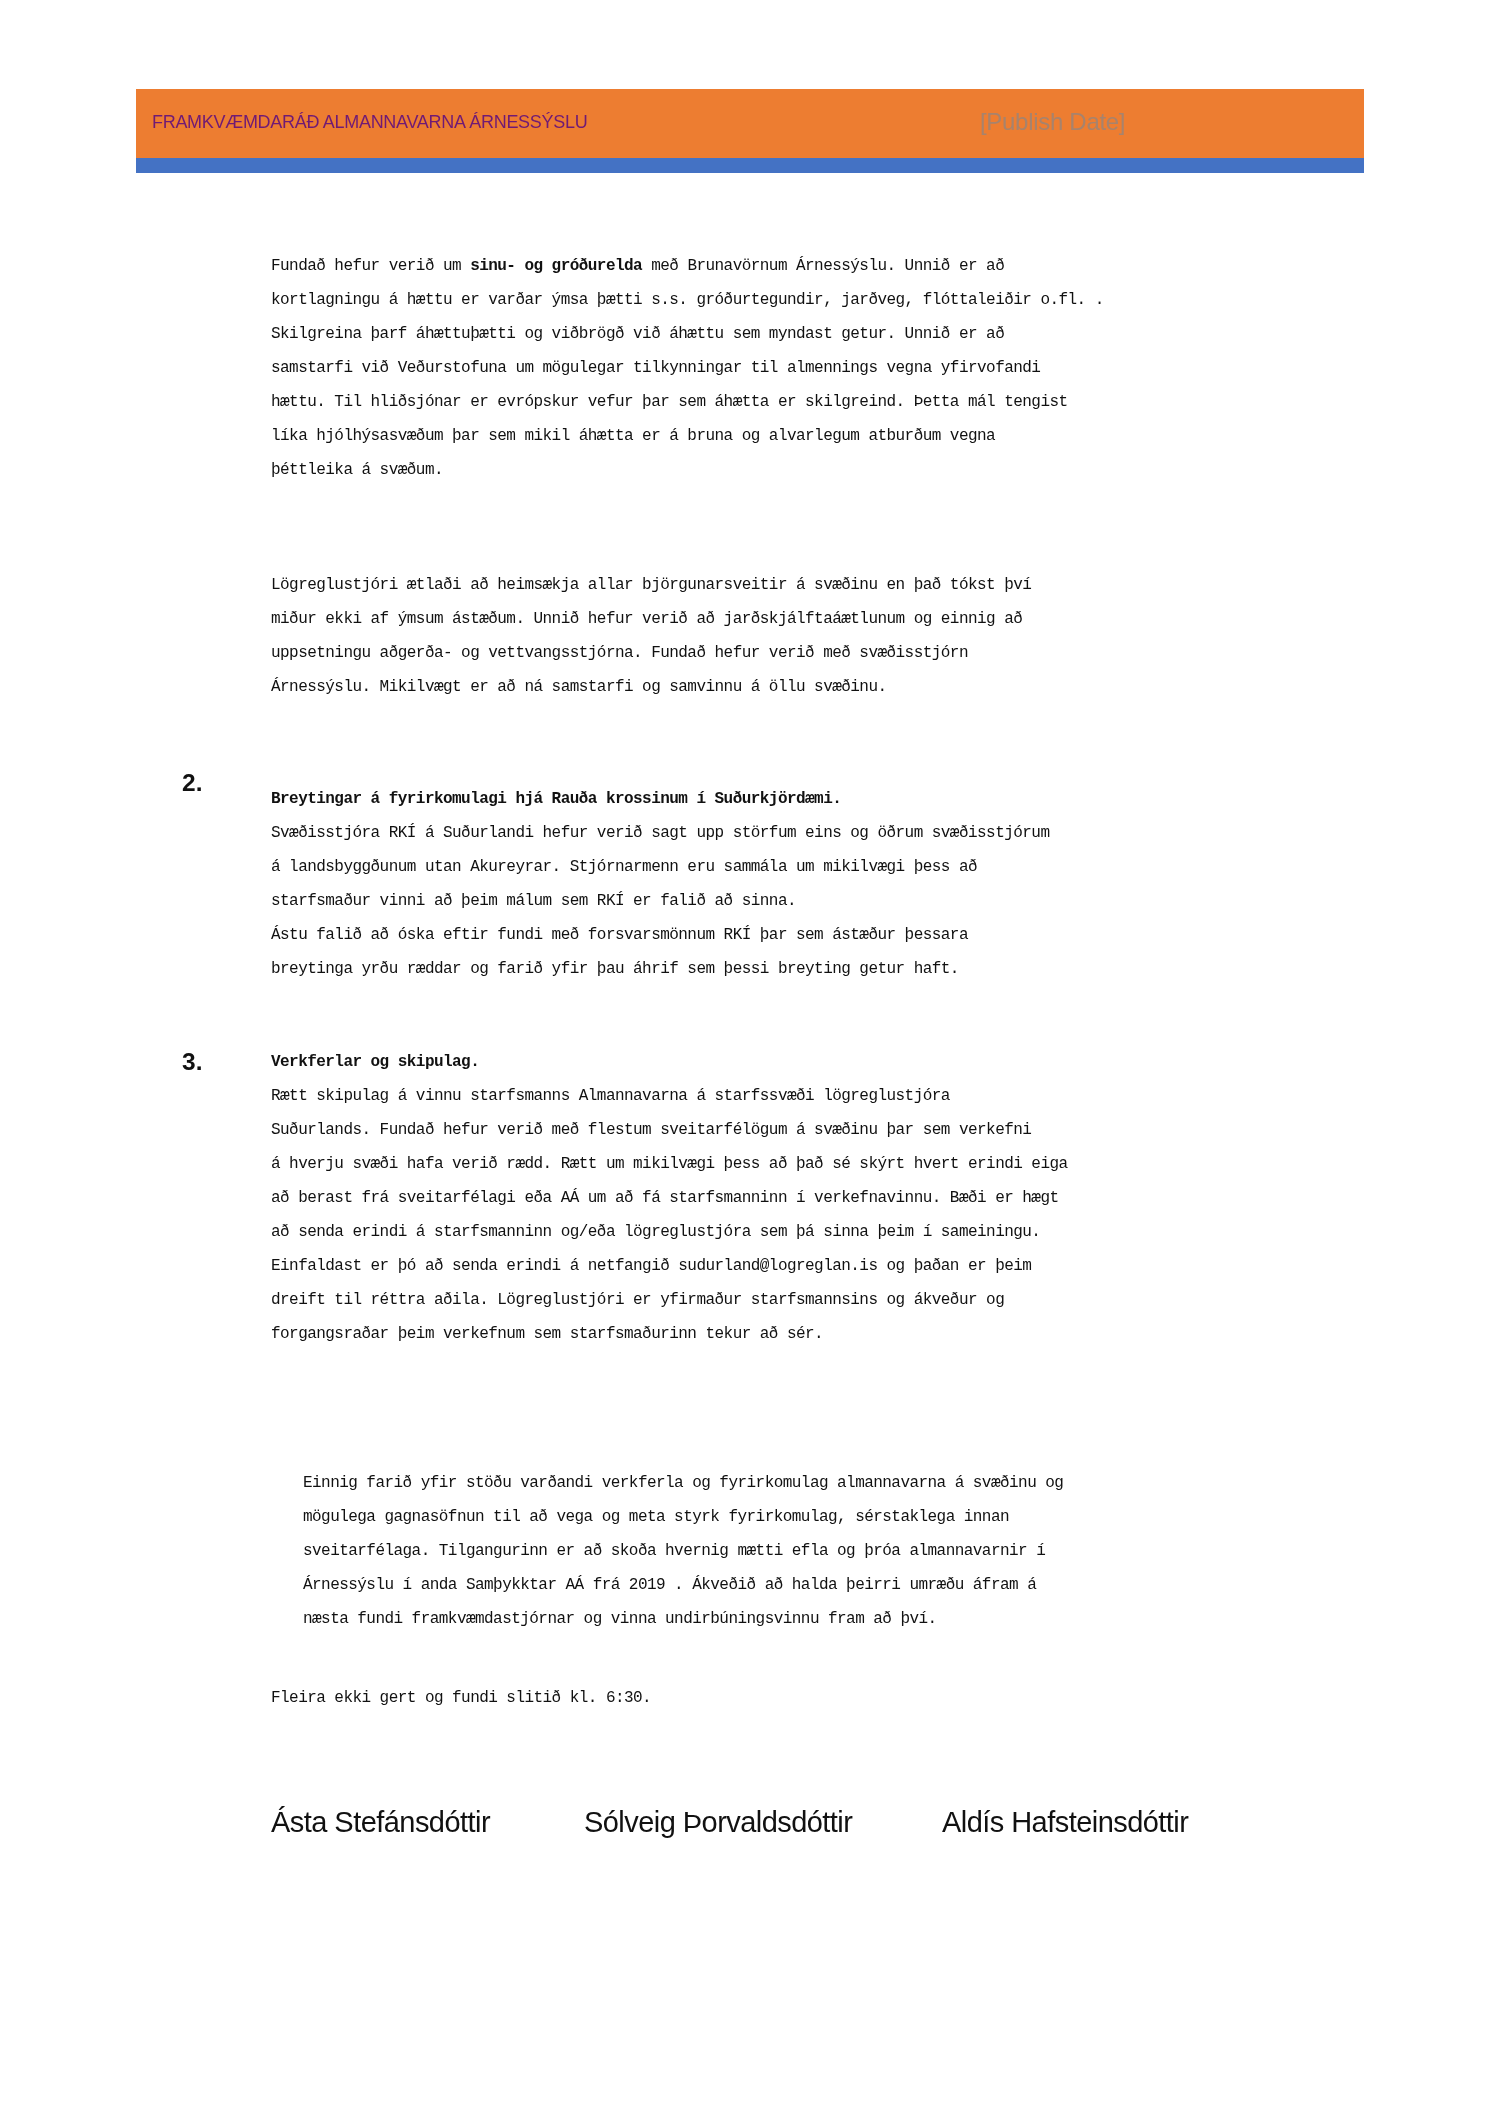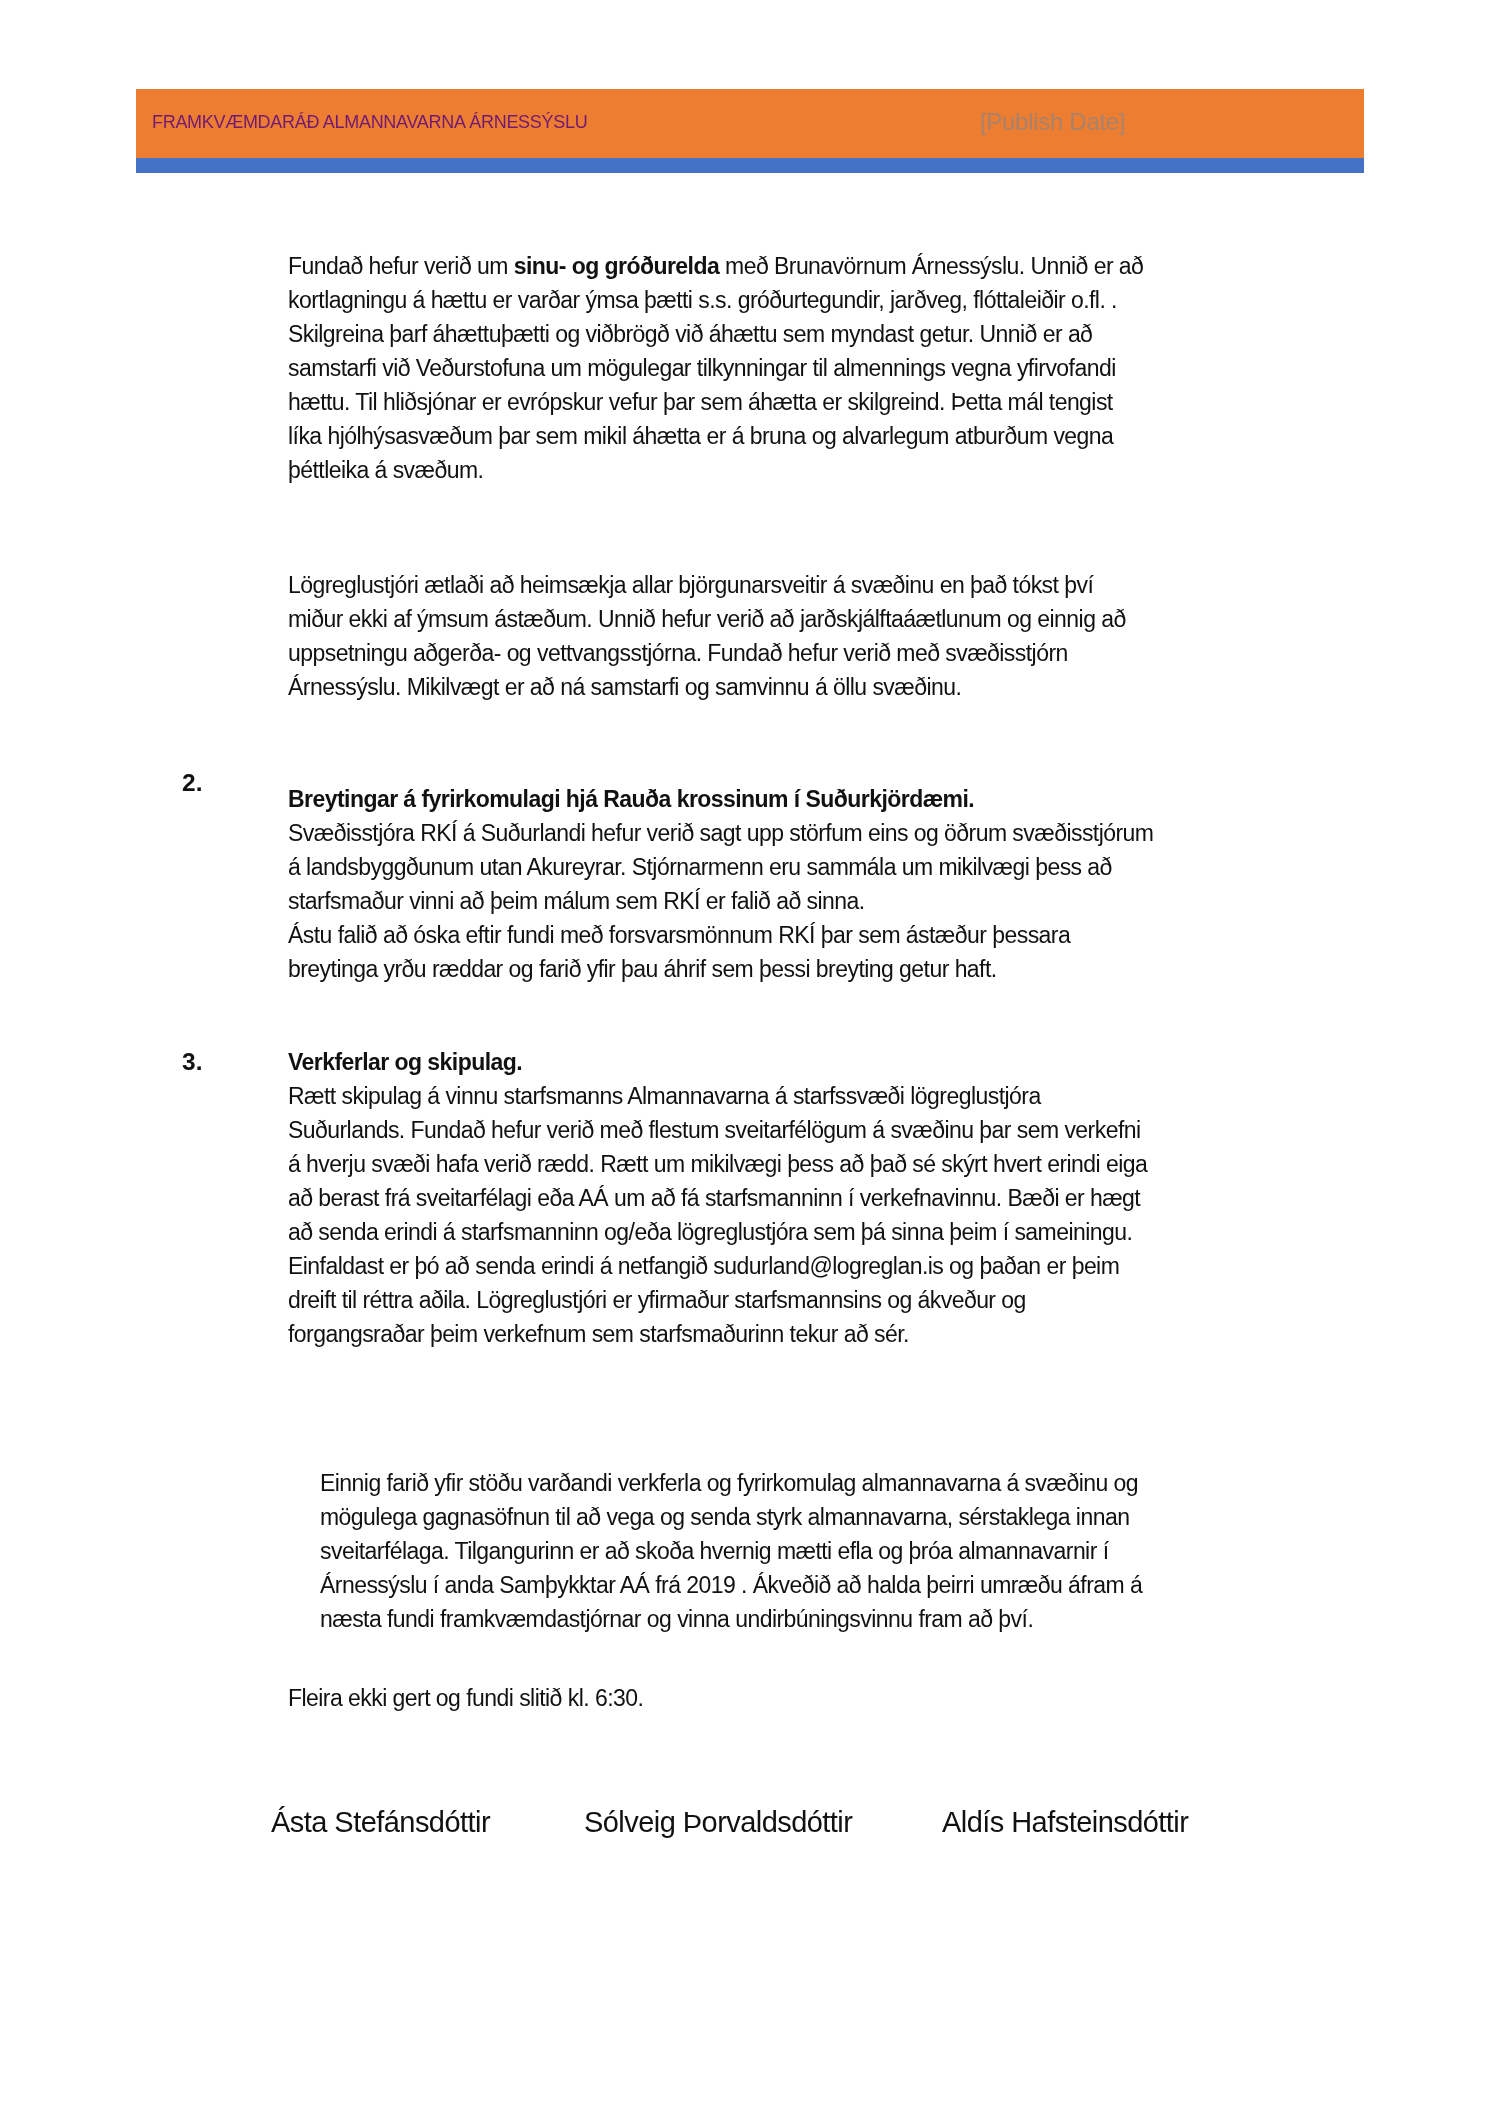--- a/index.html
+++ b/index.html
@@ -2,21 +2,21 @@
 <html><head>
 <meta charset="utf-8">
 <style>
   html, body { margin: 0; padding: 0; background: #ffffff; }
   body { width: 1501px; height: 2122px; position: relative; overflow: hidden;
          font-family: "Liberation Sans", "DejaVu Sans", sans-serif; color: #111111; }
   .header-bar { position: absolute; left: 136px; top: 89px; width: 1228px; height: 69px; background: #ED7D31; }
   .header-rule { position: absolute; left: 136px; top: 158px; width: 1228px; height: 15px; background: #4472C4; }
   .header-title { position: absolute; left: 152px; top: 112px; font-size: 18px; color: #701a75; letter-spacing: -0.3px; white-space: nowrap; }
   .header-date { position: absolute; left: 980px; top: 108px; font-size: 24px; color: #a7836d; letter-spacing: -0.3px; white-space: nowrap; }
-  .block { position: absolute; left: 288px; width: 1110px; font-size: 23px; line-height: 34px; letter-spacing: -0.55px; }
+  .block { position: absolute; left: 271px; width: 1110px; font-size: 16px; line-height: 34px; letter-spacing: -0.55px; font-family: Liberation Mono, monospace; }
   .line { display: block; white-space: nowrap; height: 34px; }
   .num { position: absolute; left: 182px; font-size: 24.5px; font-weight: bold; line-height: 34px; }
   .heading { font-weight: bold; }
   b { font-weight: bold; }
   .sig { position: absolute; font-size: 29px; line-height: 34px; letter-spacing: -0.55px; white-space: nowrap; margin-top: 44px; }
 </style>
 </head>
 <body>
 
 <div class="header-bar"></div>
@@ -59,21 +59,21 @@
   <span class="line">á hverju svæði hafa verið rædd. Rætt um mikilvægi þess að það sé skýrt hvert erindi eiga</span>
   <span class="line">að berast frá sveitarfélagi eða AÁ um að fá starfsmanninn í verkefnavinnu.  Bæði er hægt</span>
   <span class="line">að senda erindi á starfsmanninn og/eða lögreglustjóra sem þá sinna þeim í sameiningu.</span>
   <span class="line">Einfaldast er þó að senda erindi á netfangið sudurland@logreglan.is og þaðan er þeim</span>
   <span class="line">dreift til réttra aðila.  Lögreglustjóri er yfirmaður starfsmannsins og ákveður og</span>
   <span class="line">forgangsraðar þeim verkefnum sem starfsmaðurinn tekur að sér.</span>
 </div>
 
 <div class="block" style="top:1466px;margin-left:32px;">
   <span class="line">Einnig farið yfir stöðu varðandi verkferla og fyrirkomulag almannavarna á svæðinu og</span>
-  <span class="line">mögulega gagnasöfnun til að vega og senda styrk almannavarna, sérstaklega innan</span>
+  <span class="line">mögulega gagnasöfnun til að vega og meta styrk fyrirkomulag, sérstaklega innan</span>
   <span class="line">sveitarfélaga. Tilgangurinn er að skoða hvernig mætti efla og þróa almannavarnir í</span>
   <span class="line">Árnessýslu í anda Samþykktar AÁ frá 2019 . Ákveðið að halda þeirri umræðu áfram á</span>
   <span class="line">næsta fundi framkvæmdastjórnar og vinna undirbúningsvinnu fram að því.</span>
 </div>
 
 <div class="block" style="top:1681px;">
   <span class="line">Fleira ekki gert og fundi slitið kl. 6:30.</span>
 </div>
 
 <div class="sig" style="left:271px; top:1761px;">Ásta Stefánsdóttir</div>

